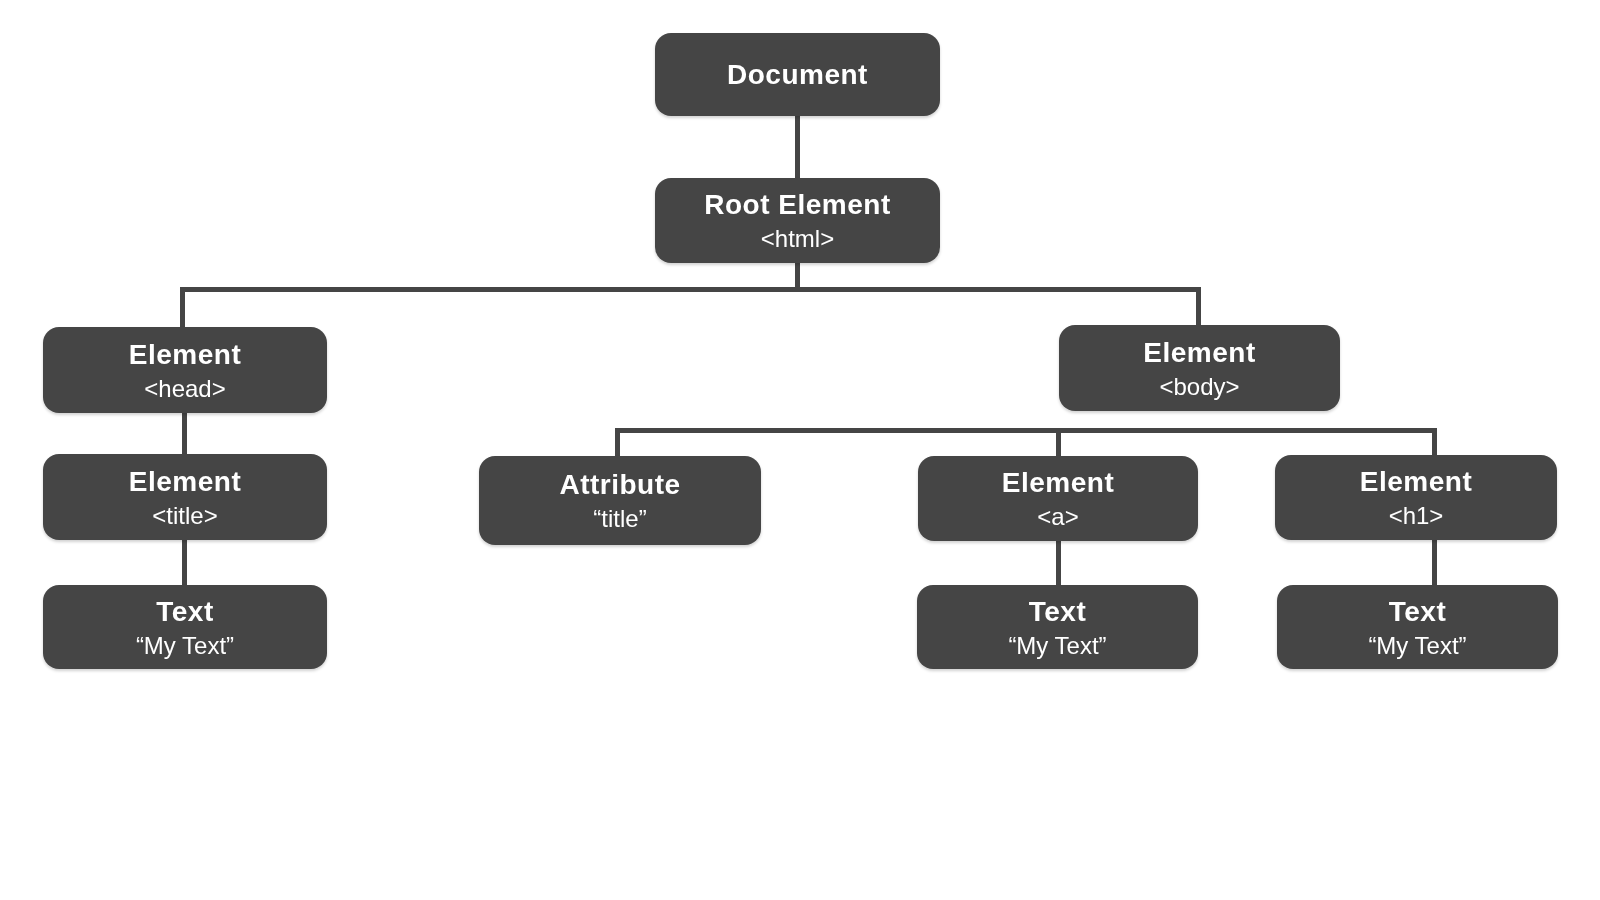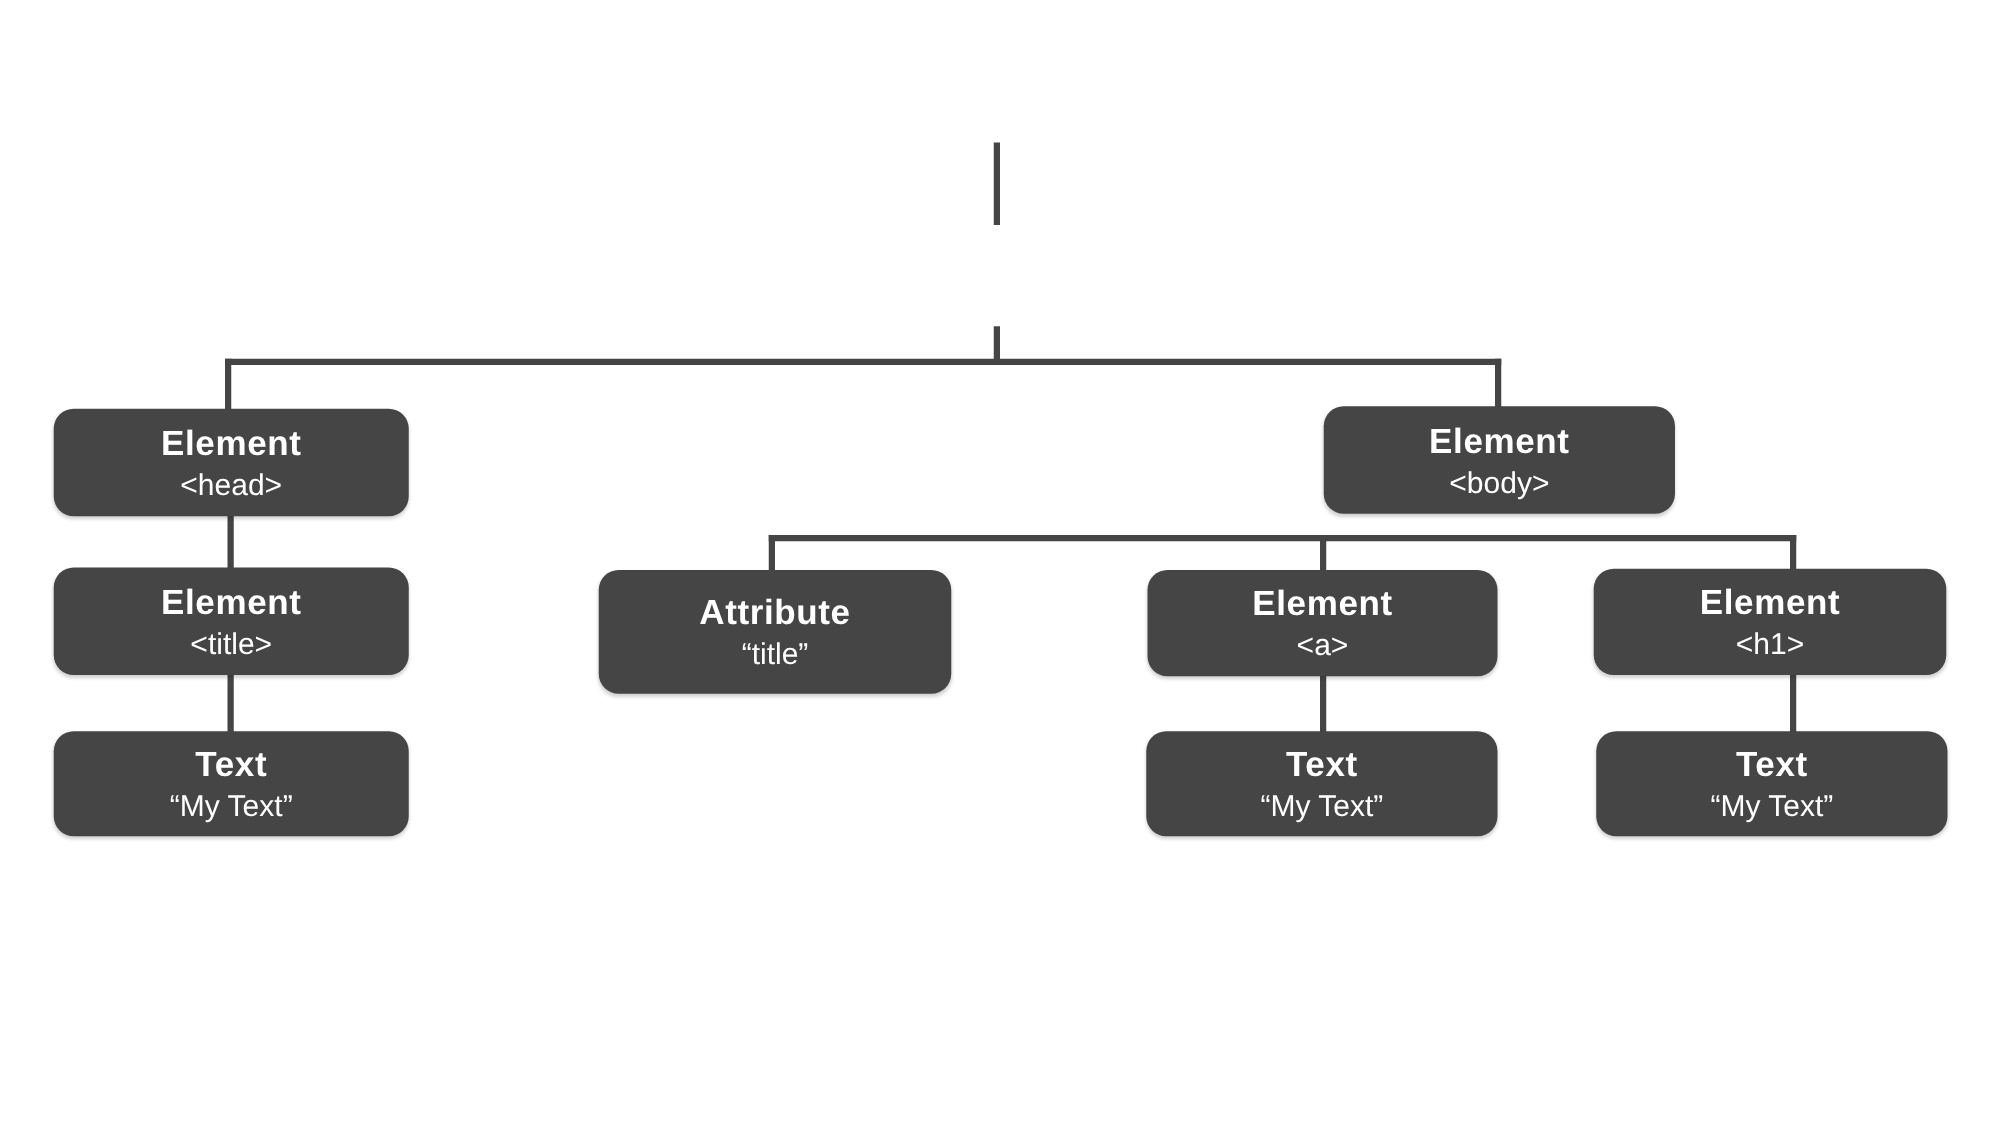--- a/index.html
+++ b/index.html
@@ -60,38 +60,45 @@
   <div class="connector v" style="left:1196px; top:287px; height:40px"></div>
   <div class="connector v" style="left:182px; top:411px; height:45px"></div>
   <div class="connector v" style="left:182px; top:538px; height:49px"></div>
   <div class="connector h" style="left:615px; top:428px; width:822px"></div>
   <div class="connector v" style="left:615px; top:428px; height:30px"></div>
   <div class="connector v" style="left:1056px; top:428px; height:30px"></div>
   <div class="connector v" style="left:1432px; top:428px; height:29px"></div>
   <div class="connector v" style="left:1056px; top:539px; height:48px"></div>
   <div class="connector v" style="left:1432px; top:538px; height:49px"></div>
 
+  <div class="node" style="left:655px; top:33px; width:285px; height:83px">
+    <div class="node-title">Document</div>
+  </div>
 
+  <div class="node" style="left:655px; top:178px; width:285px; height:85px">
+    <div class="node-title">Root Element</div>
+    <div class="node-sub">&lt;html&gt;</div>
+  </div>
 
   <div class="node" style="left:43px; top:327px; width:284px; height:86px">
     <div class="node-title">Element</div>
     <div class="node-sub">&lt;head&gt;</div>
   </div>
 
   <div class="node" style="left:1059px; top:325px; width:281px; height:86px">
     <div class="node-title">Element</div>
     <div class="node-sub">&lt;body&gt;</div>
   </div>
 
   <div class="node" style="left:43px; top:454px; width:284px; height:86px">
     <div class="node-title">Element</div>
     <div class="node-sub">&lt;title&gt;</div>
   </div>
 
-  <div class="node" style="left:479px; top:456px; width:282px; height:99px">
+  <div class="node" style="left:479px; top:456px; width:282px; height:89px">
     <div class="node-title">Attribute</div>
     <div class="node-sub">“title”</div>
   </div>
 
   <div class="node" style="left:918px; top:456px; width:280px; height:85px">
     <div class="node-title">Element</div>
     <div class="node-sub">&lt;a&gt;</div>
   </div>
 
   <div class="node" style="left:1275px; top:455px; width:282px; height:85px">

